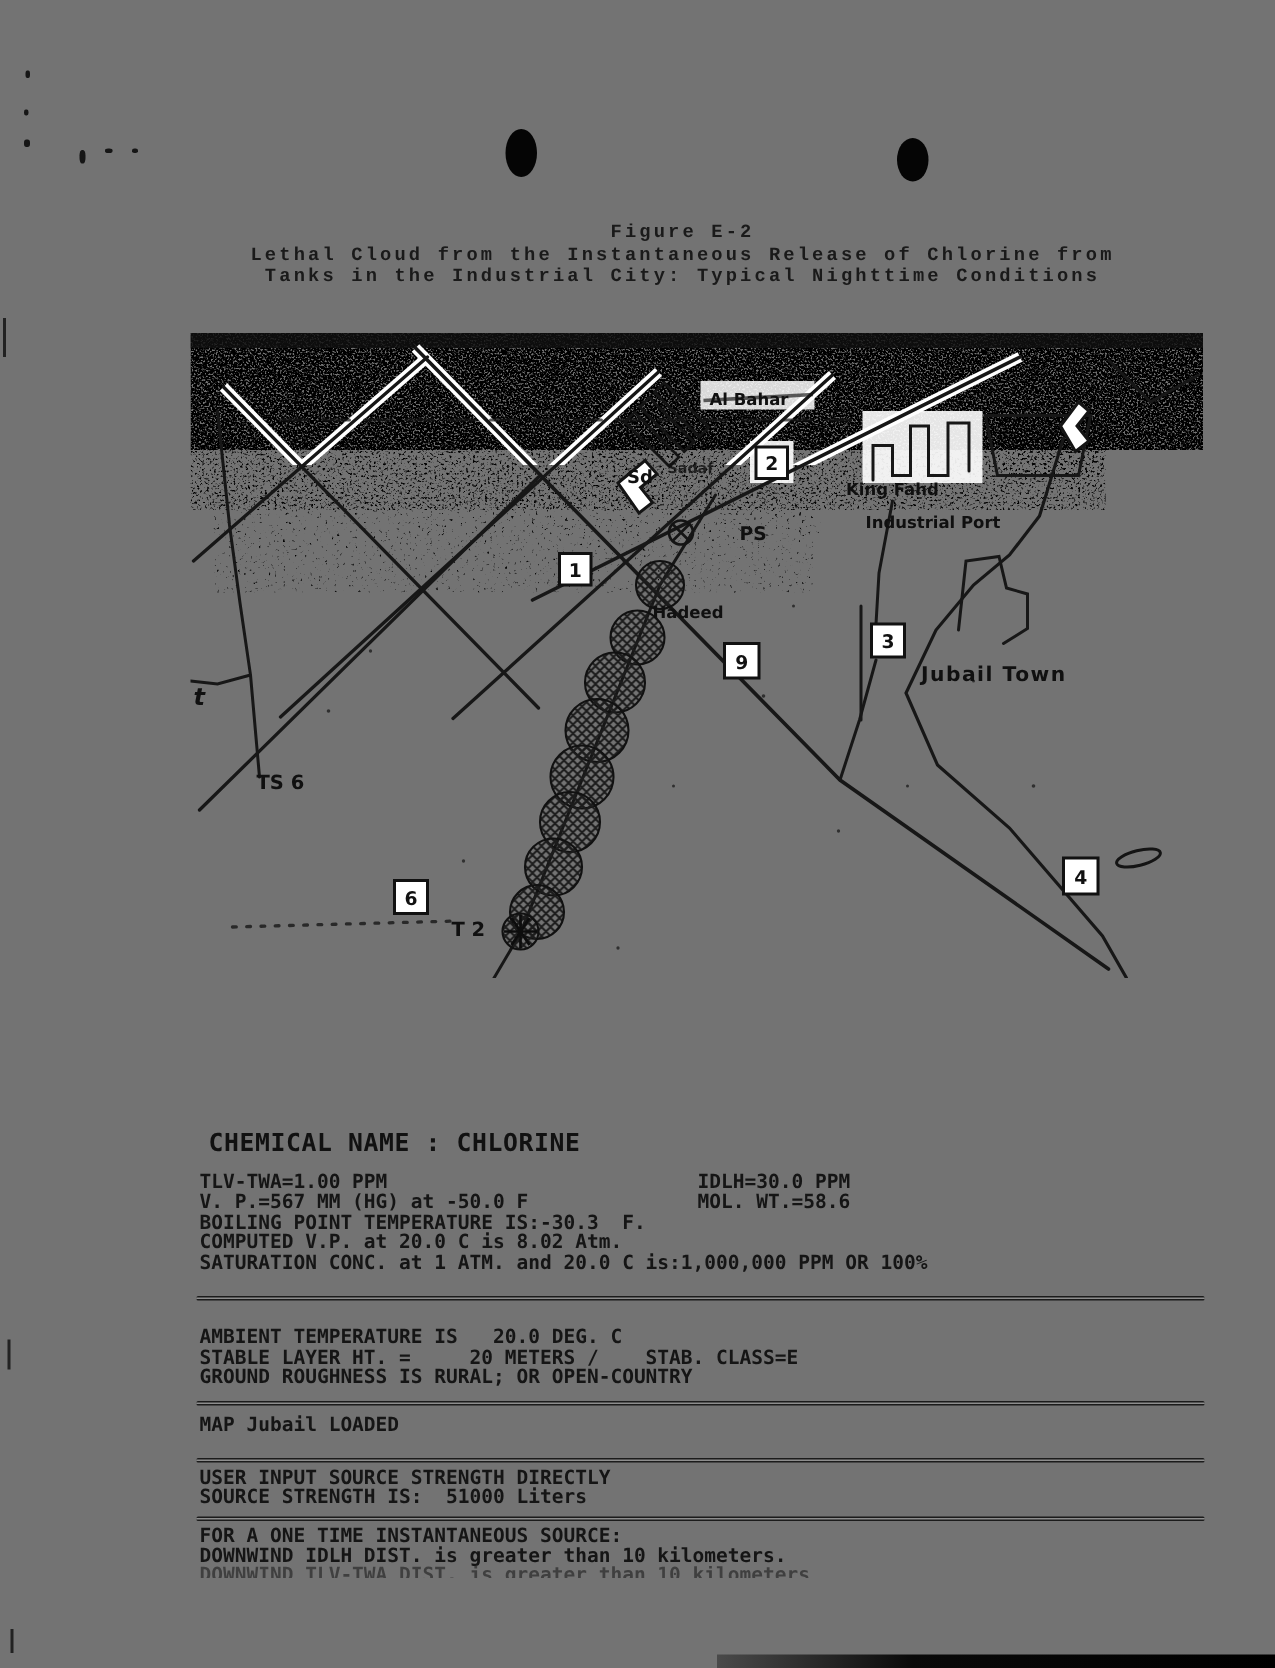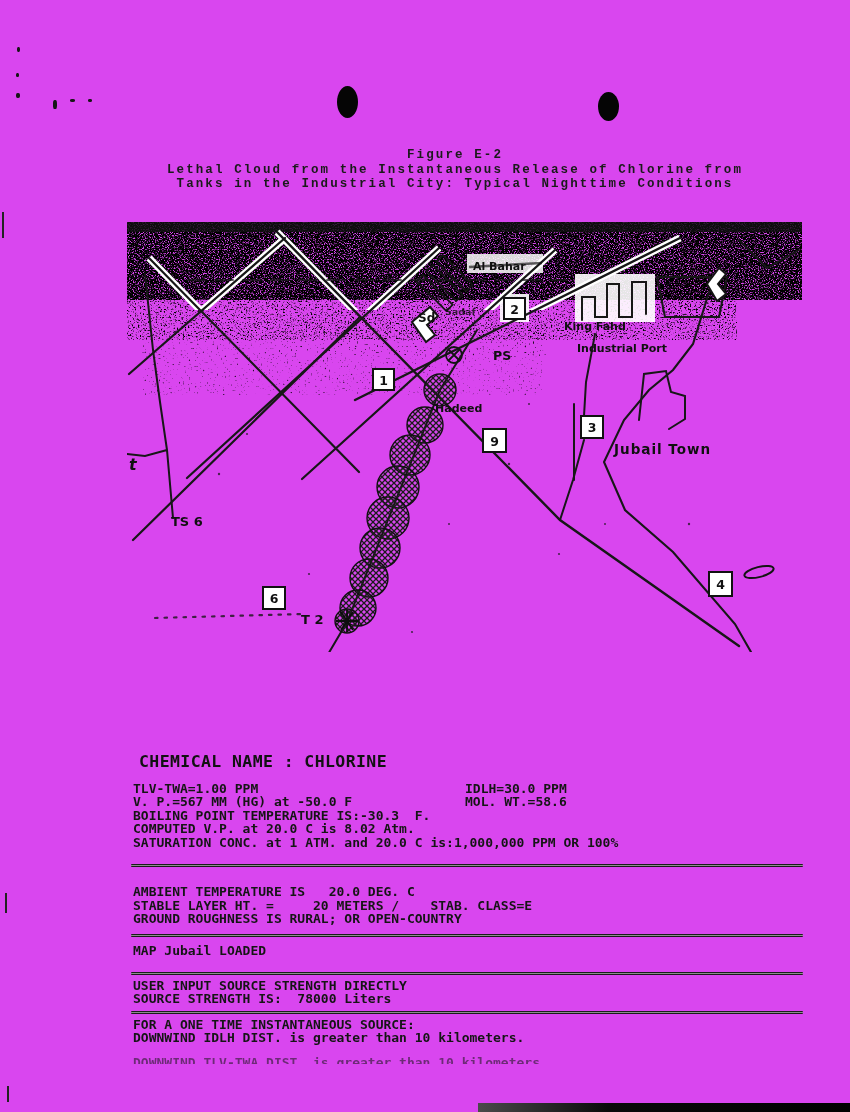--- a/index.html
+++ b/index.html
@@ -1,31 +1,31 @@
 <!DOCTYPE html>
 <html><head>
 <meta charset="utf-8">
 <style>
   html,body{margin:0;padding:0;background:#e8e8e8;}
-  #page{position:relative;width:850px;height:1112px;background:#d946ef;overflow:hidden;
+  #page{position:relative;width:850px;height:1112px;background:#737373;overflow:hidden;
         font-family:"DejaVu Sans Mono", monospace;color:#141414;}
   .abs{position:absolute;}
   
   #title-block{left:105px;top:148px;width:700px;text-align:center;
     font-family:"Liberation Mono","DejaVu Sans Mono",monospace;font-weight:700;
     font-size:12.5px;line-height:14.5px;letter-spacing:2.1px;color:#1a1a1a;}
   
   .dm{left:133px;white-space:pre;font-weight:700;font-size:13px;line-height:13.4px;
       letter-spacing:0px;color:#151515;transform-origin:left top;}
   .dm .col2{position:absolute;left:332px;top:0;white-space:pre;text-align:center;}
   #chem-heading{left:139px;top:752px;font-size:16.5px;font-weight:700;letter-spacing:0.4px;
       white-space:pre;color:#111;text-align:center;}
   .rule{left:131px;width:672px;height:3px;background:#1b1b1b;border-radius:1px;}
   .rule:after{content:"";display:block;height:1px;background:#fff;margin-top:1px;opacity:.5;}
-  #clipped-line{height:8px;overflow:hidden;opacity:.55;filter:blur(.3px);margin-top:12px;}
+  #clipped-line{height:8px;overflow:hidden;opacity:.55;filter:blur(.3px);}
   .punch-dot{width:21px;background:#050505;border-radius:50% 50% 50% 50%;}
   .speck{background:#161616;border-radius:40%;}
   #bottom-bar{left:478px;top:1103px;width:372px;height:9px;
       background:linear-gradient(to right,#4a4a4a,#0a0a0a 35%,#000);}
   .edge-mark{width:2px;background:#222;}
   svg text{font-family:"DejaVu Sans",sans-serif;}
 </style>
 </head>
 <body>
 
@@ -221,21 +221,21 @@
   <div class="abs dm" style="top:899px">STABLE LAYER HT. =     20 METERS /    STAB. CLASS=E</div>
   <div class="abs dm" style="top:912px">GROUND ROUGHNESS IS RURAL; OR OPEN-COUNTRY</div>
 
   <div class="abs rule" style="top:934px"></div>
 
   <div class="abs dm" style="top:944px">MAP Jubail LOADED</div>
 
   <div class="abs rule" style="top:972px"></div>
 
   <div class="abs dm" style="top:979px">USER INPUT SOURCE STRENGTH DIRECTLY</div>
-  <div class="abs dm" style="top:992px">SOURCE STRENGTH IS:  78000 Liters</div>
+  <div class="abs dm" style="top:992px">SOURCE STRENGTH IS:  51000 Liters</div>
 
   <div class="abs rule" style="top:1011px"></div>
 
   <div class="abs dm" style="top:1018px">FOR A ONE TIME INSTANTANEOUS SOURCE:</div>
   <div class="abs dm" style="top:1031px">DOWNWIND IDLH DIST. is greater than 10 kilometers.</div>
   <div class="abs dm" id="clipped-line" style="top:1044px">DOWNWIND TLV-TWA DIST. is greater than 10 kilometers</div>
 
   <div class="abs" id="bottom-bar"></div>
 </div>
 

